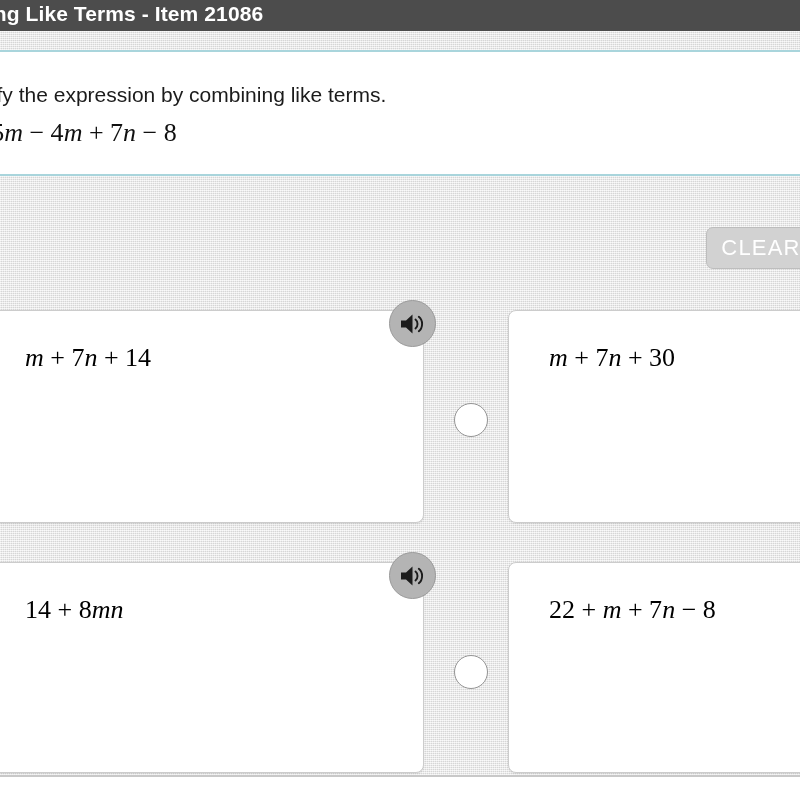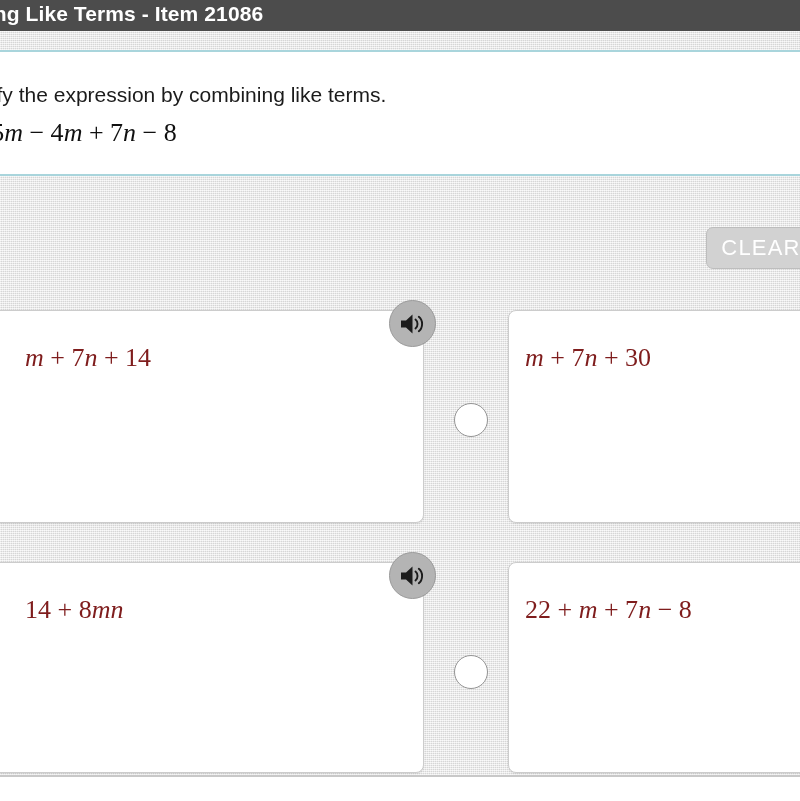--- a/index.html
+++ b/index.html
@@ -151,27 +151,27 @@
     left: 508px;
     width: 496px;
   }
   .answer-card.row1 { top: 310px; height: 213px; }
   .answer-card.row2 { top: 562px; height: 211px; }
 
   .answer-text {
     position: absolute;
     left: 96px;
     top: 32px;
-    color: #7f1d1d;
+    color: #000000;
     font-family: "Liberation Serif", serif;
     font-size: 26px;
     white-space: nowrap;
   }
   .answer-card.right .answer-text {
-    left: 16px;
+    left: 40px;
   }
 
   
   .speaker-button {
     position: absolute;
     width: 47px;
     height: 47px;
     border-radius: 50%;
     background: #b4b4b4;
     border: 1px solid #9a9a9a;

